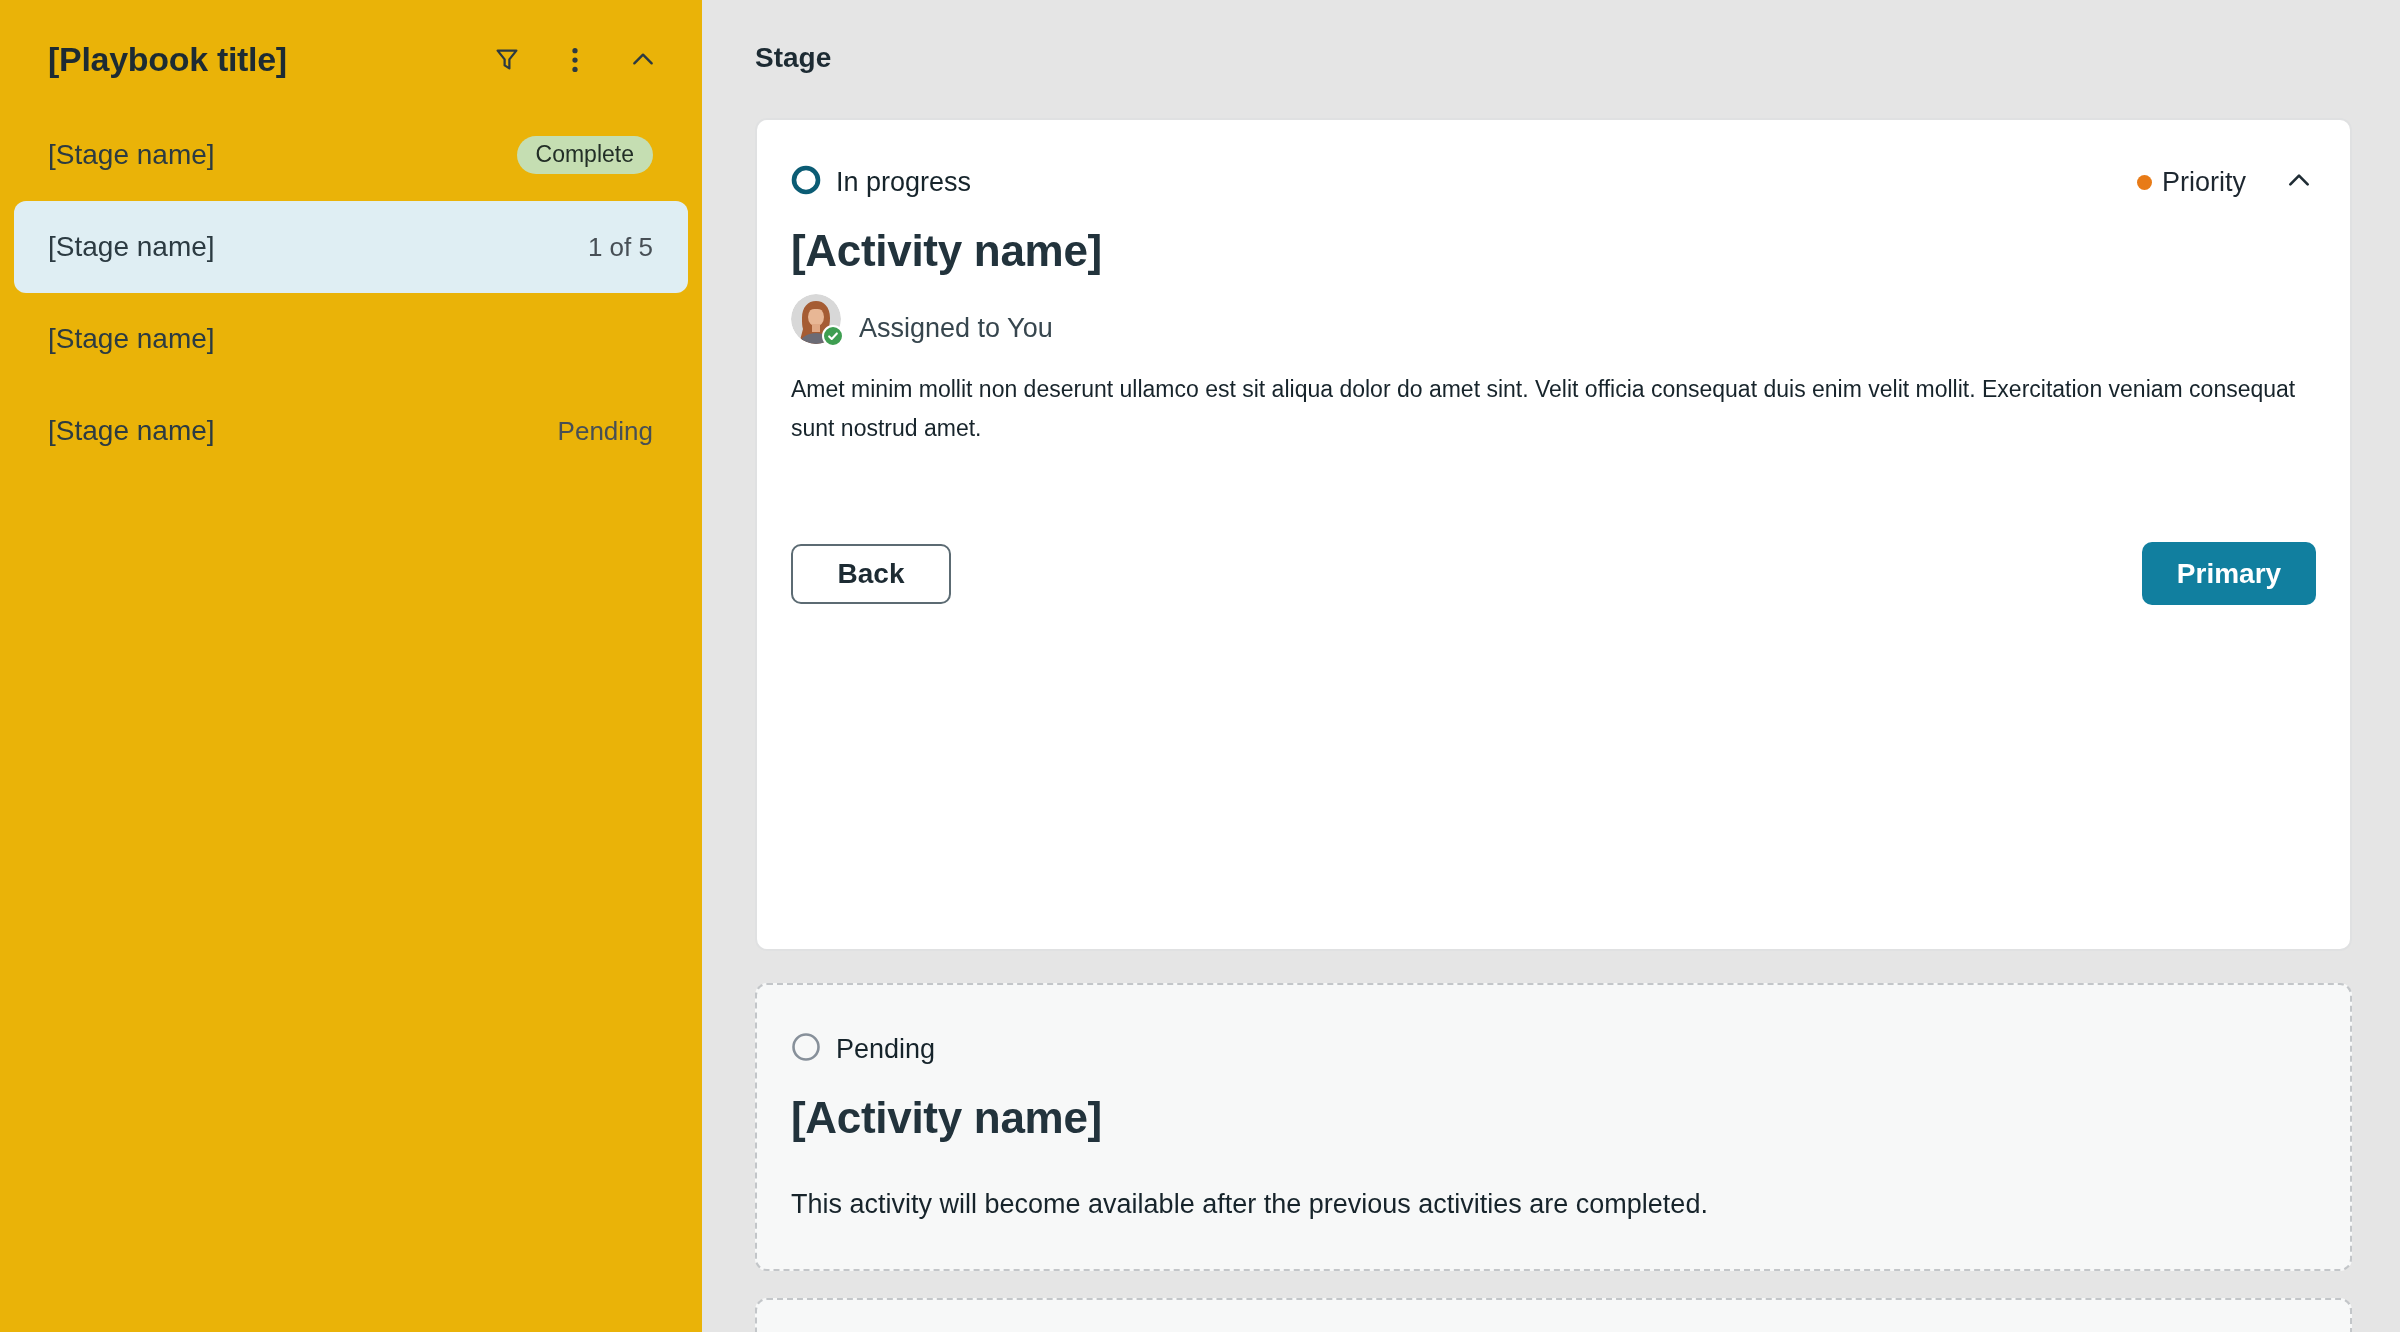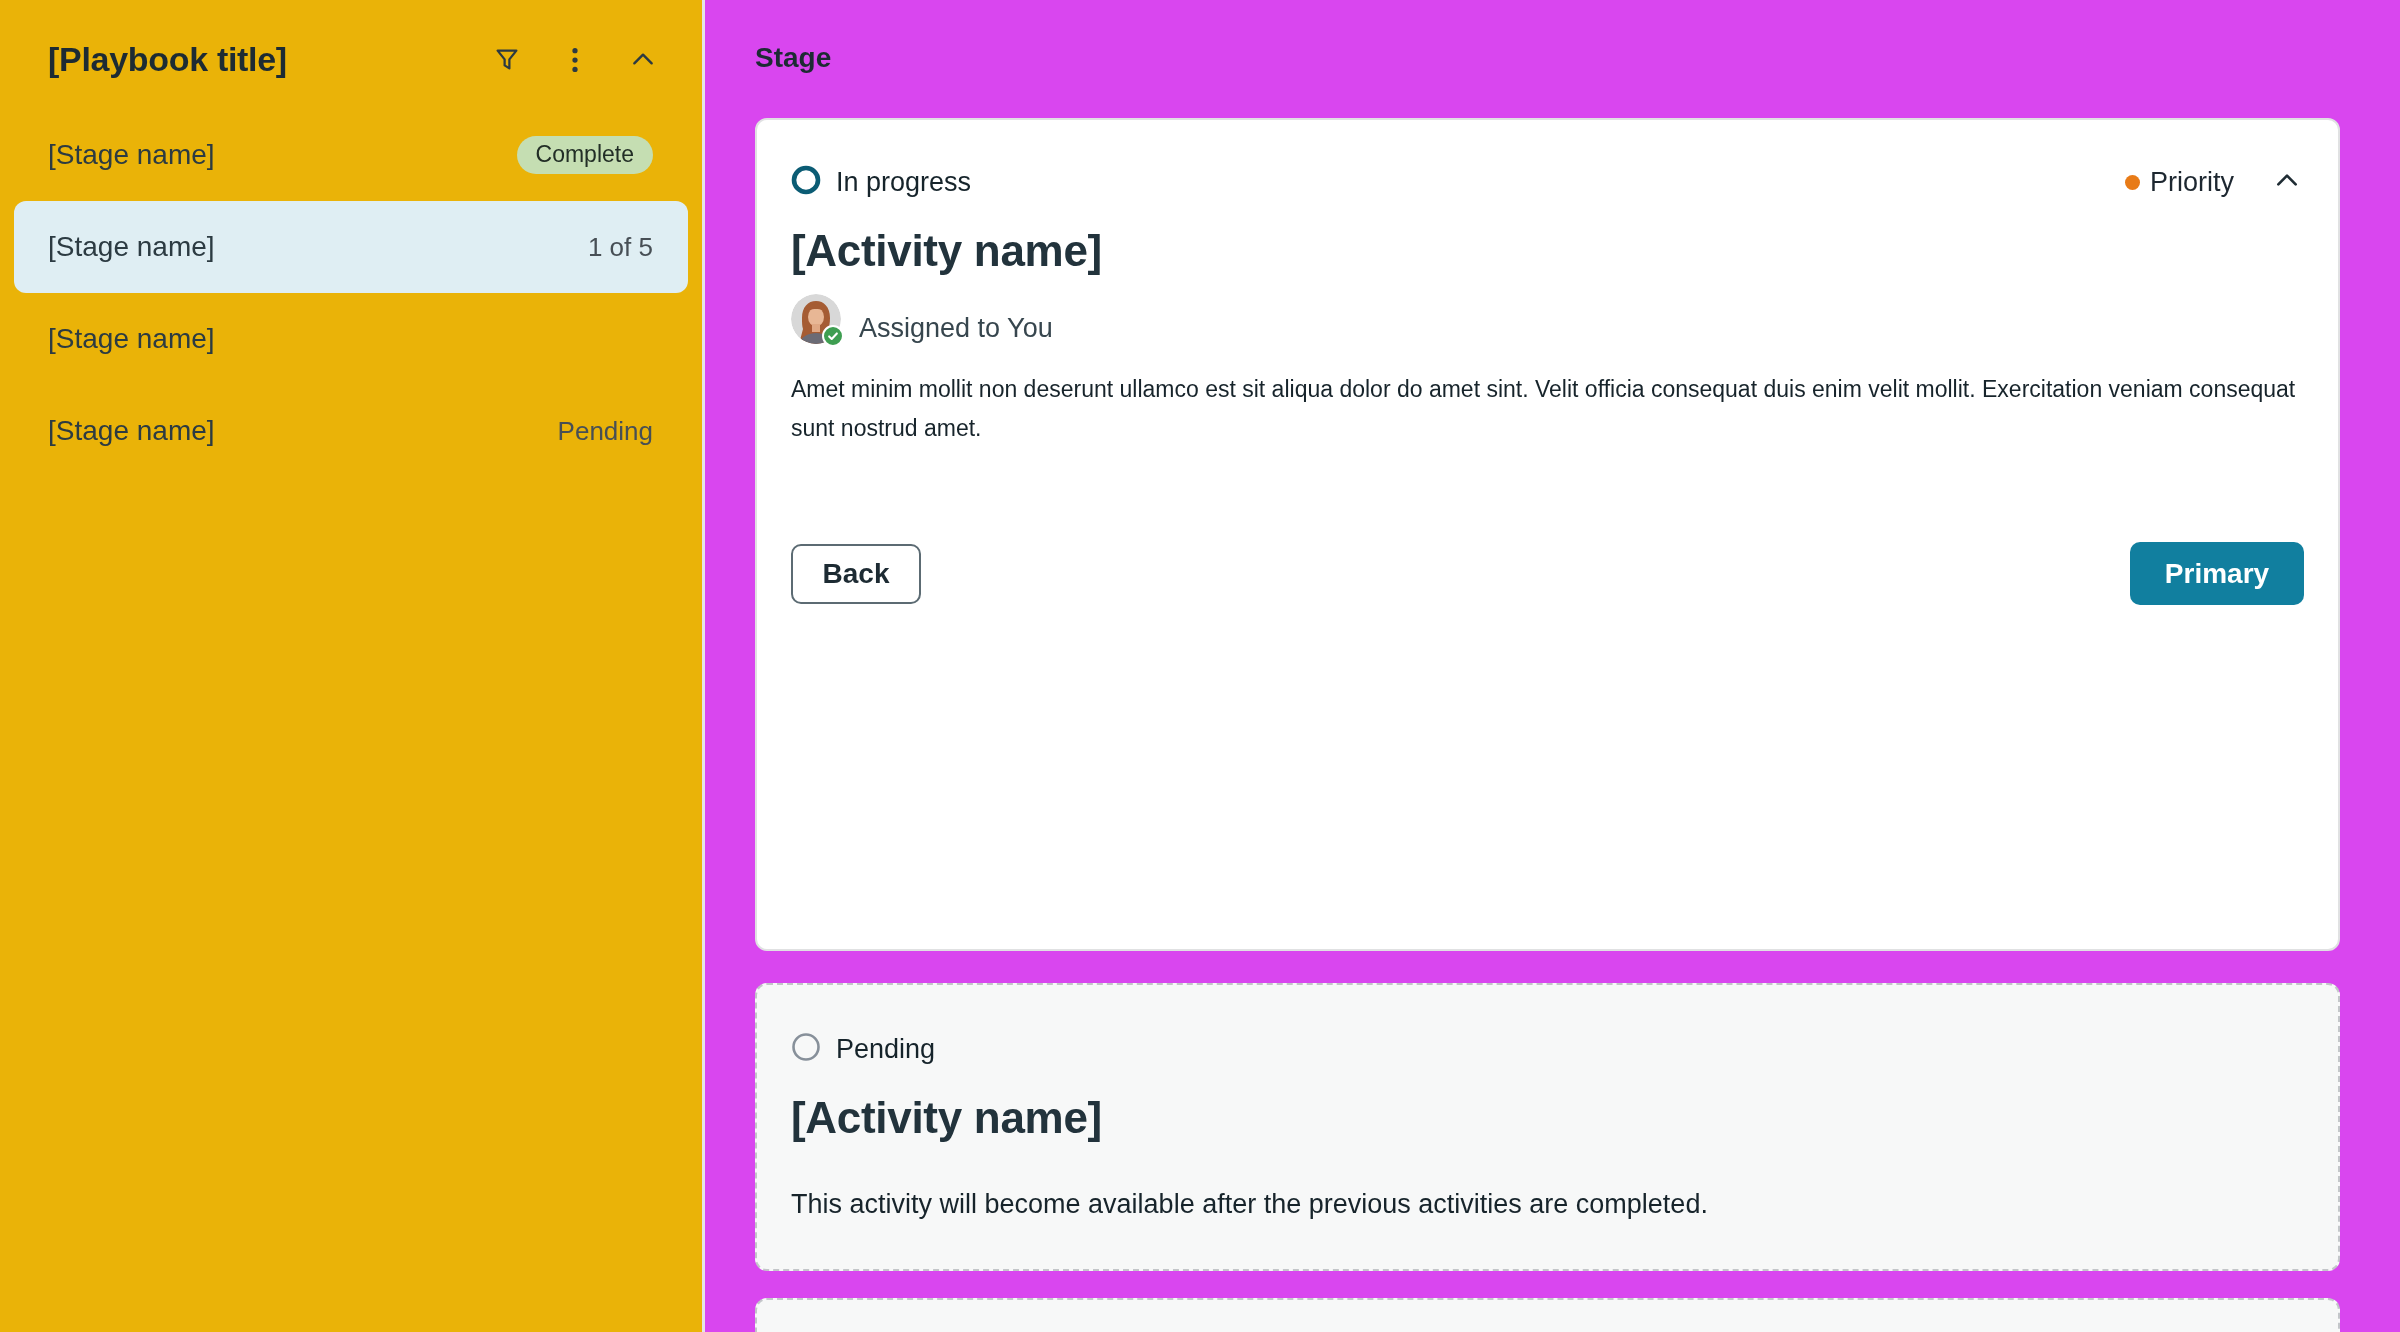--- a/index.html
+++ b/index.html
@@ -35,22 +35,22 @@
   .stage-row.selected { background:#dfeef3; }
   .stage-label { font-size:28px; color:#2c3b42; }
   .stage-meta { font-size:26px; color:#474f55; }
   .badge-complete {
     font-size:23px; color:#222e26; background:#c5deb2;
     padding:6px 19px; border-radius:999px; line-height:1.1;
   }
 
   
   .main {
-    flex:1 1 auto; background:#d946ef; height:100%;
-    padding:42px 60px 0 50px; overflow:hidden;
+    flex:1 1 auto; background:#e5e5e5; height:100%;
+    padding:42px 48px 0 50px; overflow:hidden;
   }
   .main-heading { font-size:28px; font-weight:bold; color:#1d2b33; margin-bottom:44px; }
 
   .activity-card {
     background:#fff; border:2px solid #e0e1e2; border-radius:12px;
     padding:46px 34px 24px 34px; height:833px;
   }
   .card-status-row { display:flex; align-items:center; justify-content:space-between; height:32px; }
   .status-left { display:flex; align-items:center; gap:15px; }
   .status-label { font-size:27px; color:#16242b; }
@@ -85,21 +85,21 @@
   .slot-subtitle { font-size:27px; margin-top:9px; }
   .slot-link {
     font-size:27px; margin-top:22px; color:#0a5a73;
     text-decoration:underline; text-underline-offset:7px; cursor:pointer;
   }
 
   .card-footer { display:flex; align-items:center; justify-content:space-between; margin-top:94px; }
   .btn { font-family:inherit; font-size:28px; font-weight:bold; border-radius:10px; cursor:pointer; }
   .btn-back {
     background:#fff; color:#1d2b33; border:2px solid #5c6b73;
-    width:130px; height:60px;
+    width:160px; height:60px;
   }
   .btn-primary {
     background:#117f9f; color:#fff; border:none;
     width:174px; height:63px;margin-left:36px;
   }
 
   .pending-card {
     margin-top:32px; background:#f7f8f8;
     border:2px dashed #c3c6c9; border-radius:12px;
     height:288px; padding:48px 34px 0 34px;

